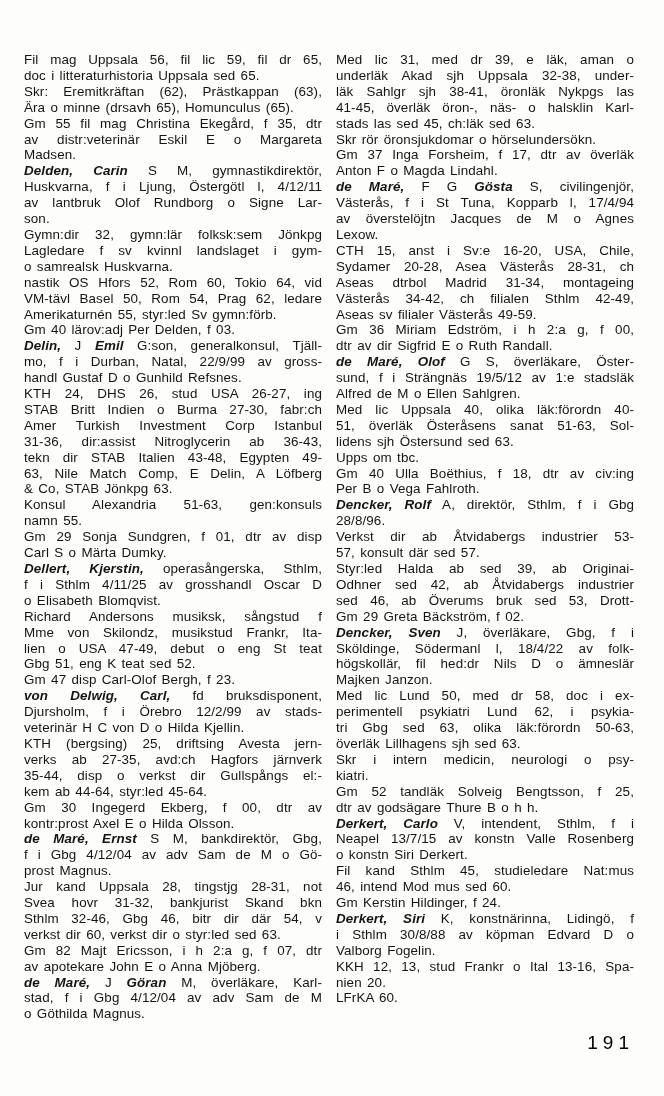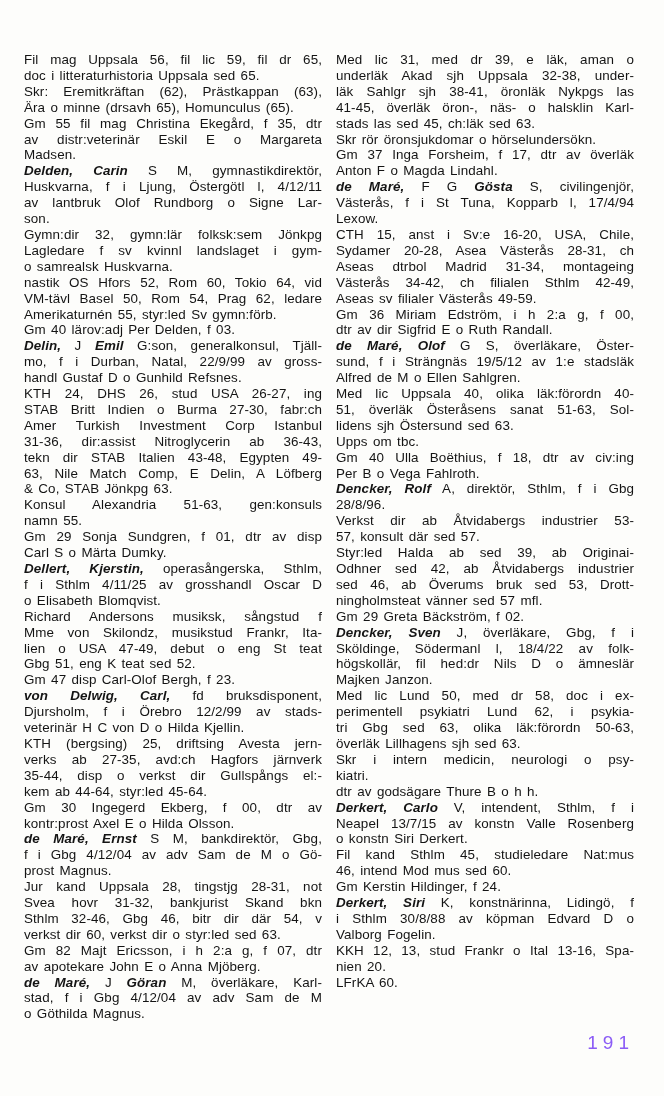--- a/index.html
+++ b/index.html
@@ -43,21 +43,21 @@
     font-style: italic;
   }
   .page-number {
     position: absolute;
     top: 1032px;
     left: 24px;
     width: 610px;
     text-align: right;
     font-size: 19px;
     letter-spacing: 5px;
-    color: #8b5cf6;
+    color: #000000;
   }
 </style>
 </head>
 <body>
 
 <div class="page">
   <div class="columns">
     <div class="column">
         <div class="line"><span>Fil mag Uppsala 56, fil lic 59, fil dr 65,</span></div>
         <div class="line end"><span>doc i litteraturhistoria Uppsala sed 65.</span></div>
@@ -125,20 +125,21 @@
         <div class="line"><span>Med lic 31, med dr 39, e läk, aman o</span></div>
         <div class="line"><span>underläk Akad sjh Uppsala 32-38, under-</span></div>
         <div class="line"><span>läk Sahlgr sjh 38-41, öronläk Nykpgs las</span></div>
         <div class="line"><span>41-45, överläk öron-, näs- o halsklin Karl-</span></div>
         <div class="line end"><span>stads las sed 45, ch:läk sed 63.</span></div>
         <div class="line end"><span>Skr rör öronsjukdomar o hörselundersökn.</span></div>
         <div class="line"><span>Gm 37 Inga Forsheim, f 17, dtr av överläk</span></div>
         <div class="line end"><span>Anton F o Magda Lindahl.</span></div>
         <div class="line"><span class="bold">de Maré,</span><span> F G </span><span class="bold">Gösta</span><span> S, civilingenjör,</span></div>
         <div class="line"><span>Västerås, f i St Tuna, Kopparb l, 17/4/94</span></div>
+        <div class="line"><span>av överstelöjtn Jacques de M o Agnes</span></div>
         <div class="line end"><span>Lexow.</span></div>
         <div class="line"><span>CTH 15, anst i Sv:e 16-20, USA, Chile,</span></div>
         <div class="line"><span>Sydamer 20-28, Asea Västerås 28-31, ch</span></div>
         <div class="line"><span>Aseas dtrbol Madrid 31-34, montageing</span></div>
         <div class="line"><span>Västerås 34-42, ch filialen Sthlm 42-49,</span></div>
         <div class="line end"><span>Aseas sv filialer Västerås 49-59.</span></div>
         <div class="line"><span>Gm 36 Miriam Edström, i h 2:a g, f 00,</span></div>
         <div class="line end"><span>dtr av dir Sigfrid E o Ruth Randall.</span></div>
         <div class="line"><span class="bold">de Maré, Olof</span><span> G S, överläkare, Öster-</span></div>
         <div class="line"><span>sund, f i Strängnäs 19/5/12 av 1:e stadsläk</span></div>
@@ -149,32 +150,32 @@
         <div class="line end"><span>Upps om tbc.</span></div>
         <div class="line"><span>Gm 40 Ulla Boëthius, f 18, dtr av civ:ing</span></div>
         <div class="line end"><span>Per B o Vega Fahlroth.</span></div>
         <div class="line"><span class="bold">Dencker, Rolf</span><span> A, direktör, Sthlm, f i Gbg</span></div>
         <div class="line end"><span>28/8/96.</span></div>
         <div class="line"><span>Verkst dir ab Åtvidabergs industrier 53-</span></div>
         <div class="line end"><span>57, konsult där sed 57.</span></div>
         <div class="line"><span>Styr:led Halda ab sed 39, ab Originai-</span></div>
         <div class="line"><span>Odhner sed 42, ab Åtvidabergs industrier</span></div>
         <div class="line"><span>sed 46, ab Överums bruk sed 53, Drott-</span></div>
-        <div class="line end"><span>ningholmsteat vänner sed 57 mfl.</span></div>
         <div class="line end"><span>Gm 29 Greta Bäckström, f 02.</span></div>
         <div class="line"><span class="bold">Dencker, Sven</span><span> J, överläkare, Gbg, f i</span></div>
         <div class="line"><span>Sköldinge, Södermanl l, 18/4/22 av folk-</span></div>
         <div class="line"><span>högskollär, fil hed:dr Nils D o ämneslär</span></div>
         <div class="line end"><span>Majken Janzon.</span></div>
         <div class="line"><span>Med lic Lund 50, med dr 58, doc i ex-</span></div>
         <div class="line"><span>perimentell psykiatri Lund 62, i psykia-</span></div>
         <div class="line"><span>tri Gbg sed 63, olika läk:förordn 50-63,</span></div>
         <div class="line end"><span>överläk Lillhagens sjh sed 63.</span></div>
         <div class="line"><span>Skr i intern medicin, neurologi o psy-</span></div>
         <div class="line end"><span>kiatri.</span></div>
+        <div class="line"><span>Gm 52 tandläk Solveig Bengtsson, f 25,</span></div>
         <div class="line end"><span>dtr av godsägare Thure B o h h.</span></div>
         <div class="line"><span class="bold">Derkert, Carlo</span><span> V, intendent, Sthlm, f i</span></div>
         <div class="line"><span>Neapel 13/7/15 av konstn Valle Rosenberg</span></div>
         <div class="line end"><span>o konstn Siri Derkert.</span></div>
         <div class="line"><span>Fil kand Sthlm 45, studieledare Nat:mus</span></div>
         <div class="line end"><span>46, intend Mod mus sed 60.</span></div>
         <div class="line end"><span>Gm Kerstin Hildinger, f 24.</span></div>
         <div class="line"><span class="bold">Derkert, Siri</span><span> K, konstnärinna, Lidingö, f</span></div>
         <div class="line"><span>i Sthlm 30/8/88 av köpman Edvard D o</span></div>
         <div class="line end"><span>Valborg Fogelin.</span></div>

